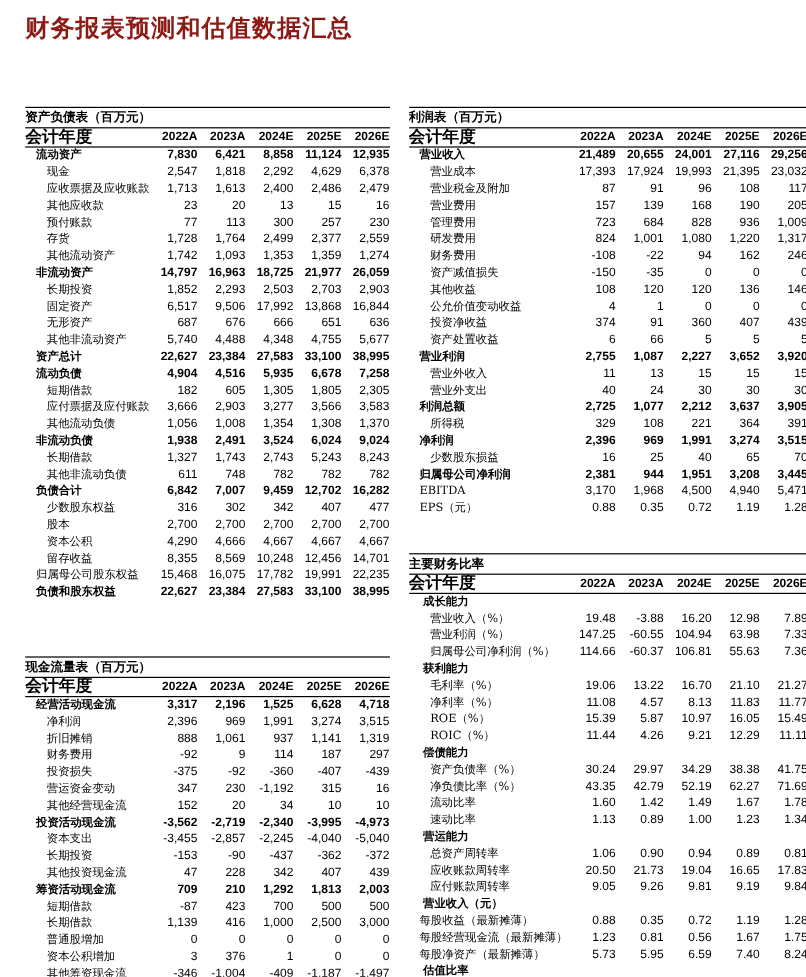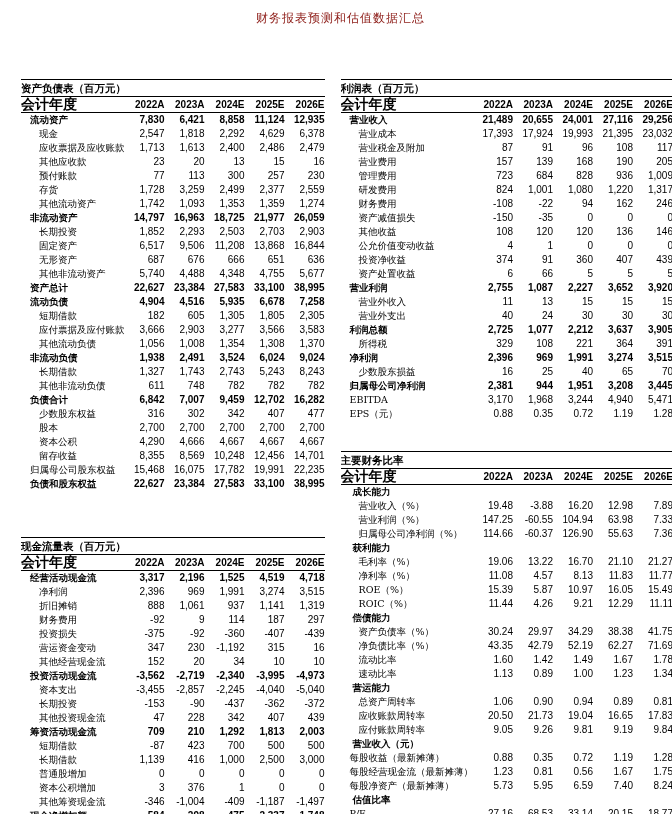--- a/index.html
+++ b/index.html
@@ -7,26 +7,25 @@
   body {
     width: 672px; height: 814px;
     background: #ffffff;
     color: #000;
     font-family: "Liberation Sans", sans-serif;
     padding: 10px 12px 6px 21px;
     overflow: hidden;
   }
   .page-title {
     font-family: "DejaVu Serif", serif;
-    font-size: 12px;
-    font-weight: normal;
+    font-size: 20px;
+    font-weight: bold;
     letter-spacing: 1px;
     margin: 0 0 11px 0;
     color: var(--title-color, #8C1A15);
-    text-align: center;
   }
   .cols {
     display: grid;
     grid-template-columns: 302fr 321fr;
     gap: 0 16px;
     align-items: start;
   }
   .fin-table { border-top: 1.5px solid #000; margin-top: 41px; }
   .fin-table.has-bottom { border-bottom: 6px solid #0ea5e9; }
   .gap-cashflow { margin-top: 46px; }
@@ -126,21 +125,21 @@
             <span class="lbl">预付账款</span>
             <span class="val">77</span>
             <span class="val">113</span>
             <span class="val">300</span>
             <span class="val">257</span>
             <span class="val">230</span>
           </div>
           <div class="row item">
             <span class="lbl">存货</span>
             <span class="val">1,728</span>
-            <span class="val">3,259</span>
+            <span class="val">1,764</span>
             <span class="val">2,499</span>
             <span class="val">2,377</span>
             <span class="val">2,559</span>
           </div>
           <div class="row item">
             <span class="lbl">其他流动资产</span>
             <span class="val">1,742</span>
             <span class="val">1,093</span>
             <span class="val">1,353</span>
             <span class="val">1,359</span>
@@ -159,21 +158,21 @@
             <span class="val">1,852</span>
             <span class="val">2,293</span>
             <span class="val">2,503</span>
             <span class="val">2,703</span>
             <span class="val">2,903</span>
           </div>
           <div class="row item">
             <span class="lbl">固定资产</span>
             <span class="val">6,517</span>
             <span class="val">9,506</span>
-            <span class="val">11,208</span>
+            <span class="val">17,992</span>
             <span class="val">13,868</span>
             <span class="val">16,844</span>
           </div>
           <div class="row item">
             <span class="lbl">无形资产</span>
             <span class="val">687</span>
             <span class="val">676</span>
             <span class="val">666</span>
             <span class="val">651</span>
             <span class="val">636</span>
@@ -315,21 +314,21 @@
             <span class="val">2023A</span>
             <span class="val">2024E</span>
             <span class="val">2025E</span>
             <span class="val">2026E</span>
           </div>
           <div class="row total">
             <span class="lbl">经营活动现金流</span>
             <span class="val">3,317</span>
             <span class="val">2,196</span>
             <span class="val">1,525</span>
-            <span class="val">4,519</span>
+            <span class="val">6,628</span>
             <span class="val">4,718</span>
           </div>
           <div class="row item">
             <span class="lbl">净利润</span>
             <span class="val">2,396</span>
             <span class="val">969</span>
             <span class="val">1,991</span>
             <span class="val">3,274</span>
             <span class="val">3,515</span>
           </div>
@@ -632,21 +631,21 @@
             <span class="val">2,381</span>
             <span class="val">944</span>
             <span class="val">1,951</span>
             <span class="val">3,208</span>
             <span class="val">3,445</span>
           </div>
           <div class="row plain">
             <span class="lbl">EBITDA</span>
             <span class="val">3,170</span>
             <span class="val">1,968</span>
-            <span class="val">3,244</span>
+            <span class="val">4,500</span>
             <span class="val">4,940</span>
             <span class="val">5,471</span>
           </div>
           <div class="row plain">
             <span class="lbl">EPS（元）</span>
             <span class="val">0.88</span>
             <span class="val">0.35</span>
             <span class="val">0.72</span>
             <span class="val">1.19</span>
             <span class="val">1.28</span>
@@ -683,21 +682,21 @@
             <span class="val">147.25</span>
             <span class="val">-60.55</span>
             <span class="val">104.94</span>
             <span class="val">63.98</span>
             <span class="val">7.33</span>
           </div>
           <div class="row item">
             <span class="lbl">归属母公司净利润（%）</span>
             <span class="val">114.66</span>
             <span class="val">-60.37</span>
-            <span class="val">126.90</span>
+            <span class="val">106.81</span>
             <span class="val">55.63</span>
             <span class="val">7.36</span>
           </div>
           <div class="row section">
             <span class="lbl">获利能力</span>
             <span class="val"></span>
             <span class="val"></span>
             <span class="val"></span>
             <span class="val"></span>
             <span class="val"></span>

